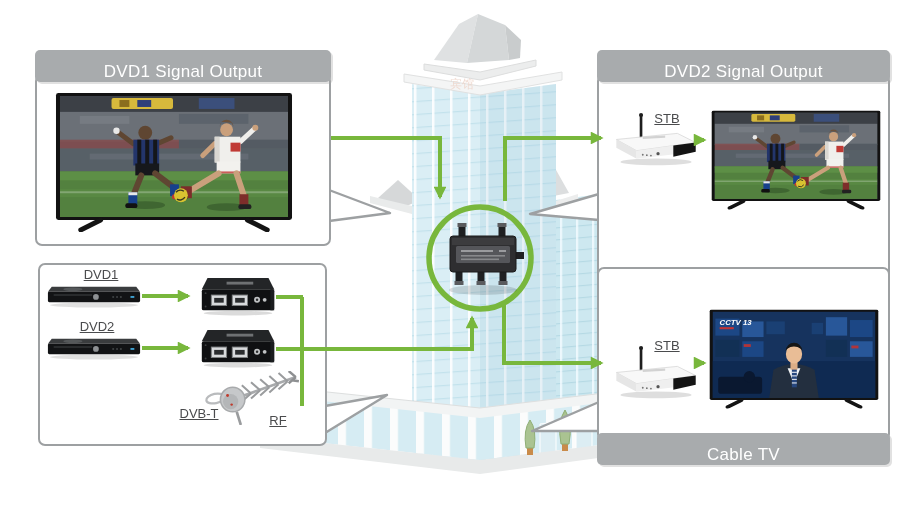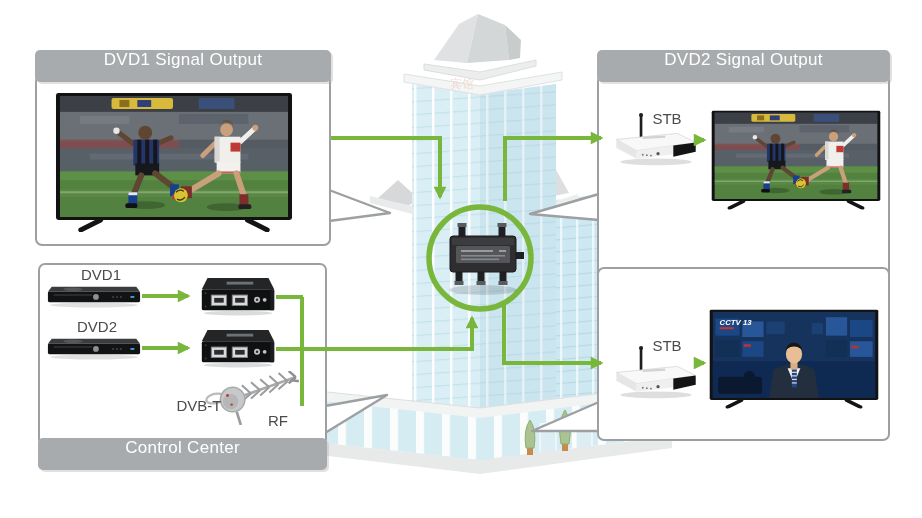--- a/index.html
+++ b/index.html
@@ -6,26 +6,26 @@
   #stage{position:relative;width:922px;height:518px;background:#ffffff;overflow:hidden;
          font-family:"Liberation Sans",sans-serif;}
   svg{display:block}
   svg text{font-family:"Liberation Sans",sans-serif;}
   .layer{position:absolute;left:0;top:0;pointer-events:none;}
   .panel{position:absolute;}
   .pbody{position:absolute;left:0;right:0;background:#fff;border:2px solid #9da0a2;border-radius:7px;}
   .panel.tophead .pbody{top:24px;bottom:0;}
   .panel.bothead .pbody{top:0;bottom:24px;}
   .phead{position:absolute;left:0;right:0;height:32px;background:#a8abad;border-radius:5px;
-         color:#fff;display:flex;align-items:flex-start;justify-content:center;font-size:17px;
+         color:#fff;display:flex;align-items:flex-end;justify-content:center;font-size:17px;
          letter-spacing:.3px;box-shadow:2px 2px 0 rgba(170,170,170,.35);}
   .panel.tophead .phead{top:0;}
   .panel.bothead .phead{bottom:0;}
   .dev{position:absolute;}
-  .lbl{position:absolute;color:#4a4b4d;font-size:15px;text-align:center;line-height:14px;}
+  .lbl{position:absolute;color:#4a4b4d;font-size:13px;text-align:center;line-height:14px;text-decoration:underline;}
 </style>
 </head>
 <body>
 
 <div id="stage">
 
 <svg width="0" height="0" style="position:absolute">
   <defs>
     <marker id="arw" viewBox="0 0 10 10" refX="8" refY="5" markerWidth="3.6" markerHeight="3.2" orient="auto">
       <path d="M0 0 L10 5 L0 10 z" fill="#78b73c"></path>
@@ -288,46 +288,46 @@
   <svg class="dev" style="left:13px;top:62px;width:92px;height:56px" viewBox="0 0 90 55">
         <use href="#sym-stb"></use>
       </svg>
   <svg class="dev" style="left:114px;top:60px;width:170px;height:100px" viewBox="0 0 240 140">
         <use href="#sym-tv-soccer"></use>
       </svg>
 </div>
 
 <div class="panel bothead" style="left:38px;top:263px;width:289px;height:207px;">
   <div class="pbody"></div>
-  <div class="phead">
-    <span>Control Center</span>
-  </div>
   <div class="lbl" style="left:18px;top:5px;width:90px;">DVD1</div>
   <svg class="dev" style="left:8px;top:19px;width:96px;height:27px" viewBox="0 0 100 26">
         <use href="#sym-dvd"></use>
       </svg>
   <div class="lbl" style="left:14px;top:57px;width:90px;">DVD2</div>
   <svg class="dev" style="left:8px;top:71px;width:96px;height:27px" viewBox="0 0 100 26">
         <use href="#sym-dvd"></use>
       </svg>
   <svg class="dev" style="left:160px;top:13px;width:80px;height:40px" viewBox="0 0 80 42">
         <use href="#sym-mod"></use>
       </svg>
   <svg class="dev" style="left:160px;top:65px;width:80px;height:40px" viewBox="0 0 80 42">
         <use href="#sym-mod"></use>
       </svg>
   <svg class="dev" style="left:162px;top:108px;width:102px;height:54px" viewBox="0 0 100 53">
         <use href="#sym-ant"></use>
       </svg>
-  <div class="lbl" style="left:130px;top:136px;width:62px;">DVB-T</div>
+  <div class="lbl" style="left:130px;top:144px;width:62px;">DVB-T</div>
   <div class="lbl" style="left:222px;top:151px;width:36px;">RF</div>
 </div>
 
 <div class="panel bothead" style="left:597px;top:267px;width:293px;height:198px;">
   <div class="pbody"></div>
+  <div class="phead">
+    <span>Cable TV</span>
+  </div>
   <div class="lbl" style="left:48px;top:72px;width:44px;">STB</div>
   <svg class="dev" style="left:13px;top:78px;width:92px;height:56px" viewBox="0 0 90 55">
         <use href="#sym-stb"></use>
       </svg>
   <svg class="dev" style="left:112px;top:42px;width:170px;height:100px" viewBox="0 0 240 140">
         <use href="#sym-tv-news"></use>
       </svg>
 </div>
 
 <svg class="layer" width="922" height="518" viewBox="0 0 922 518">

